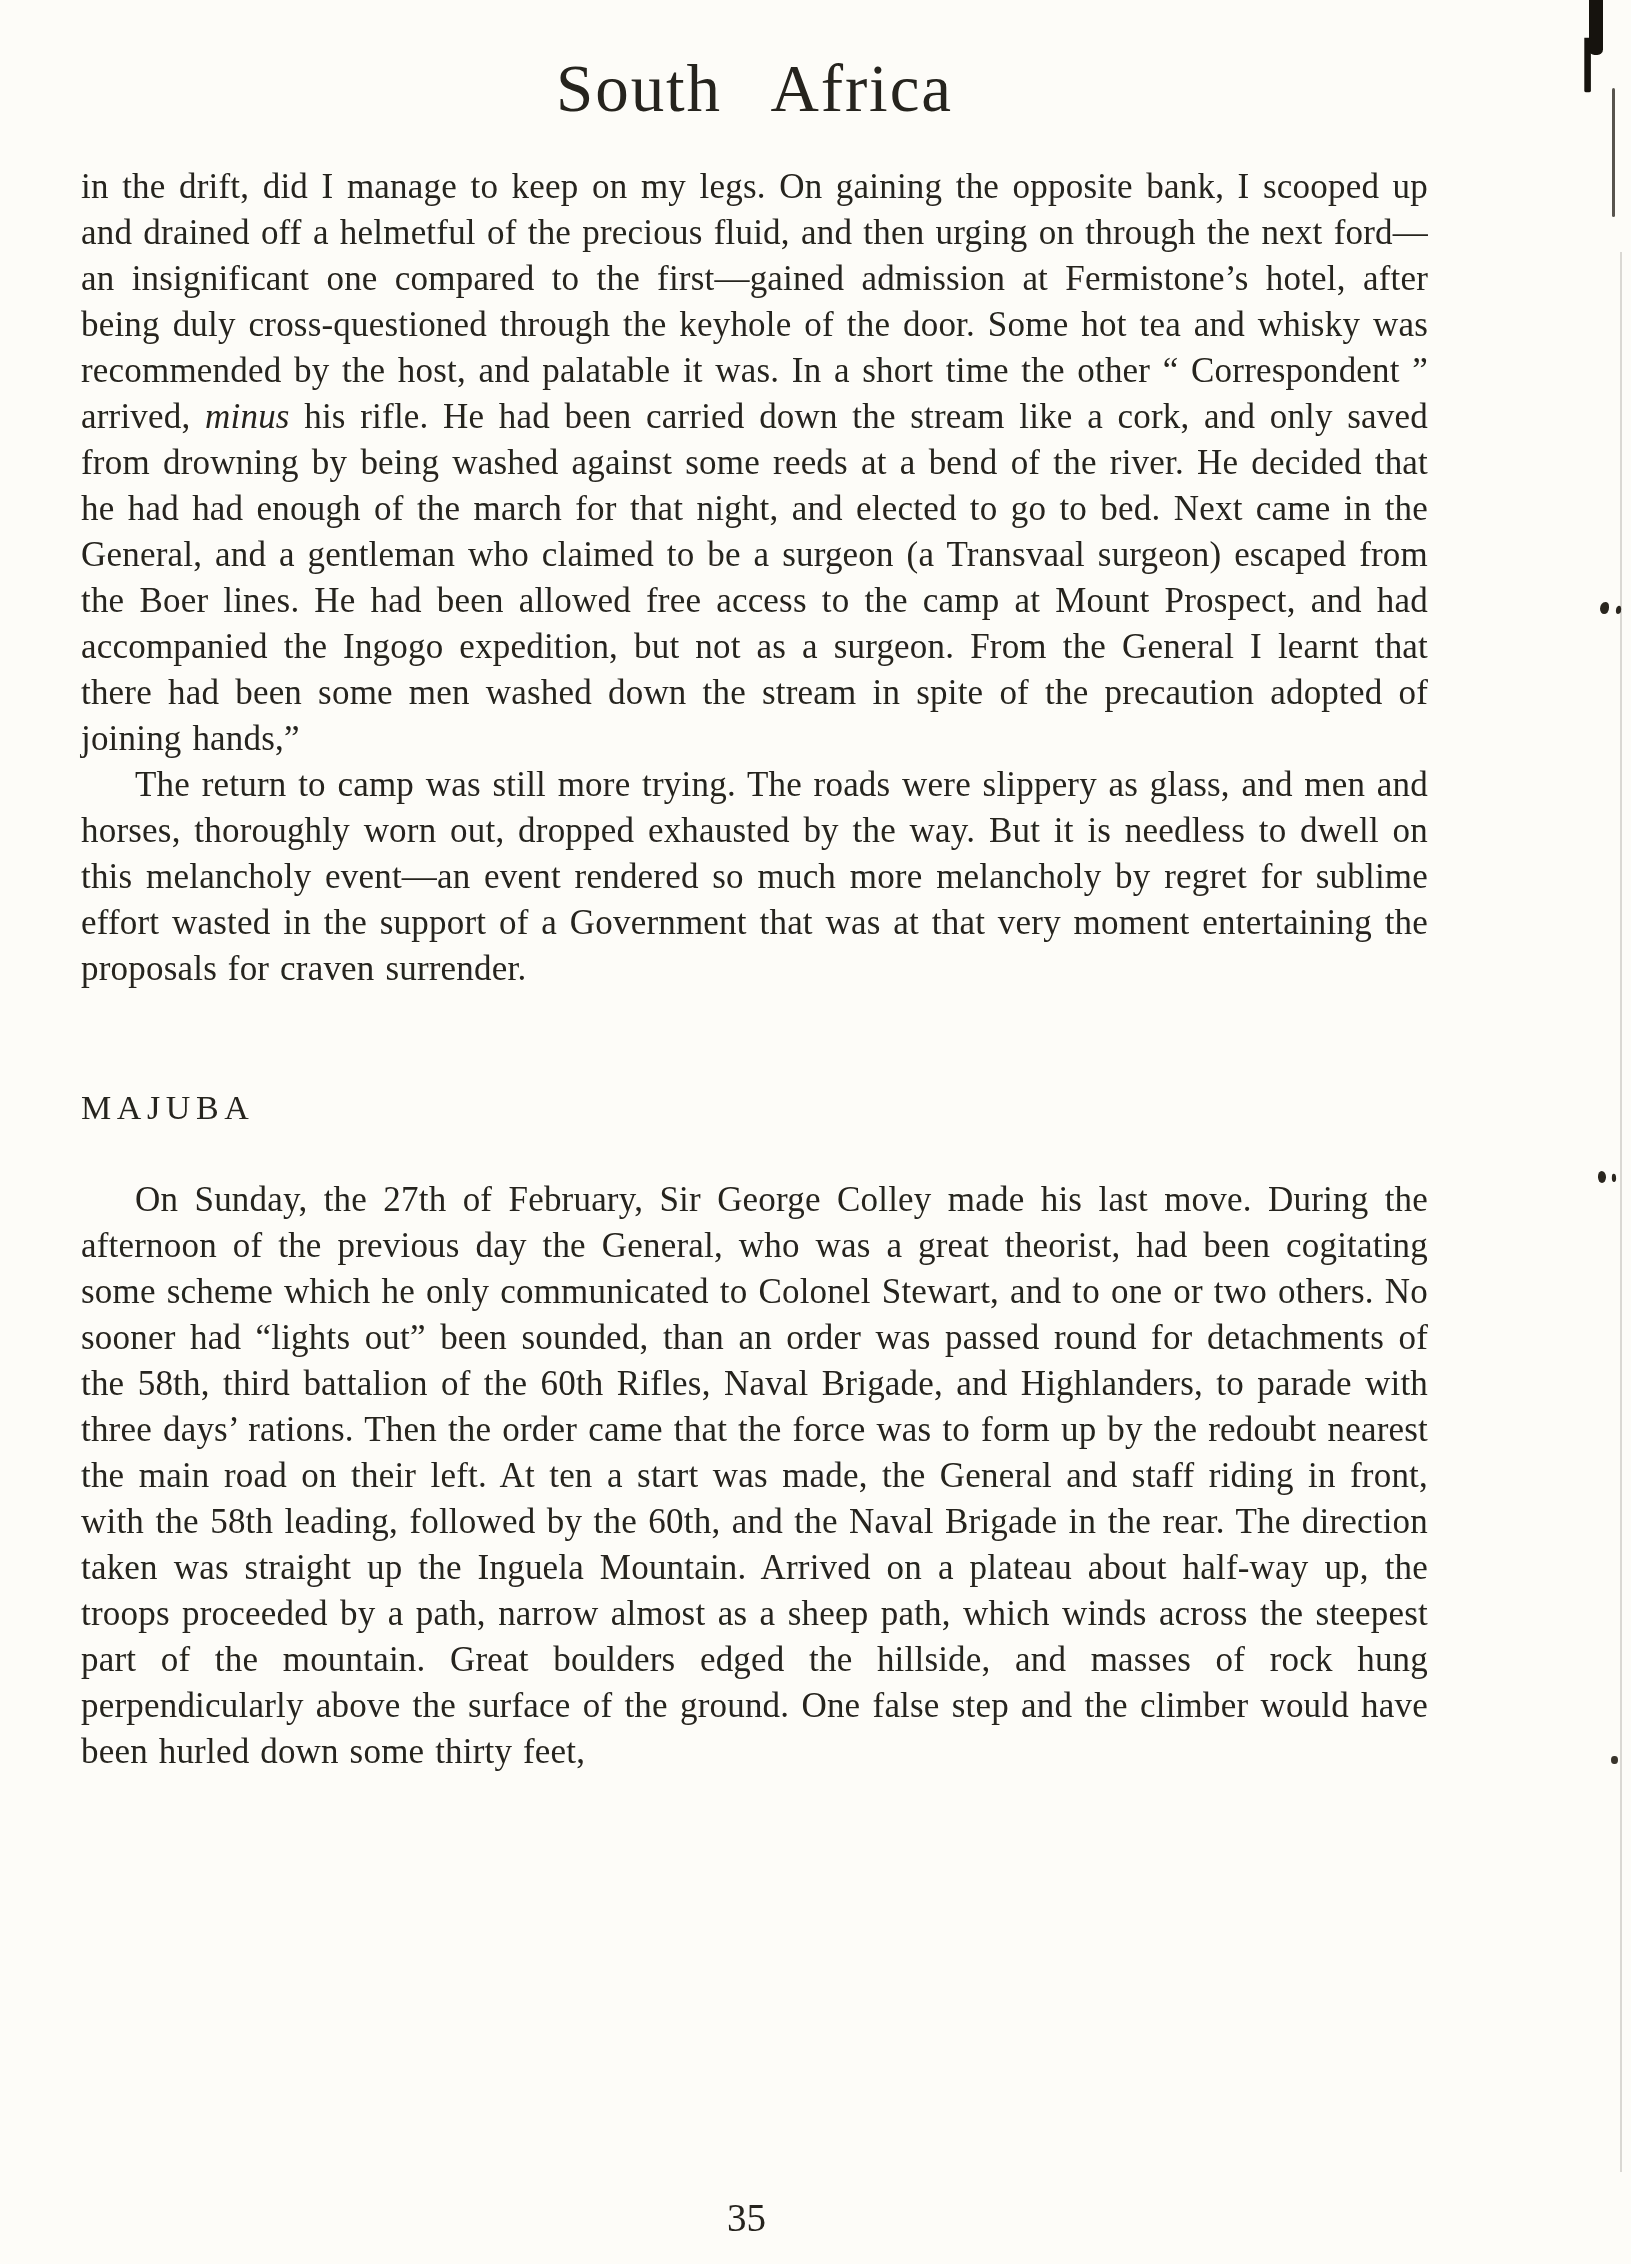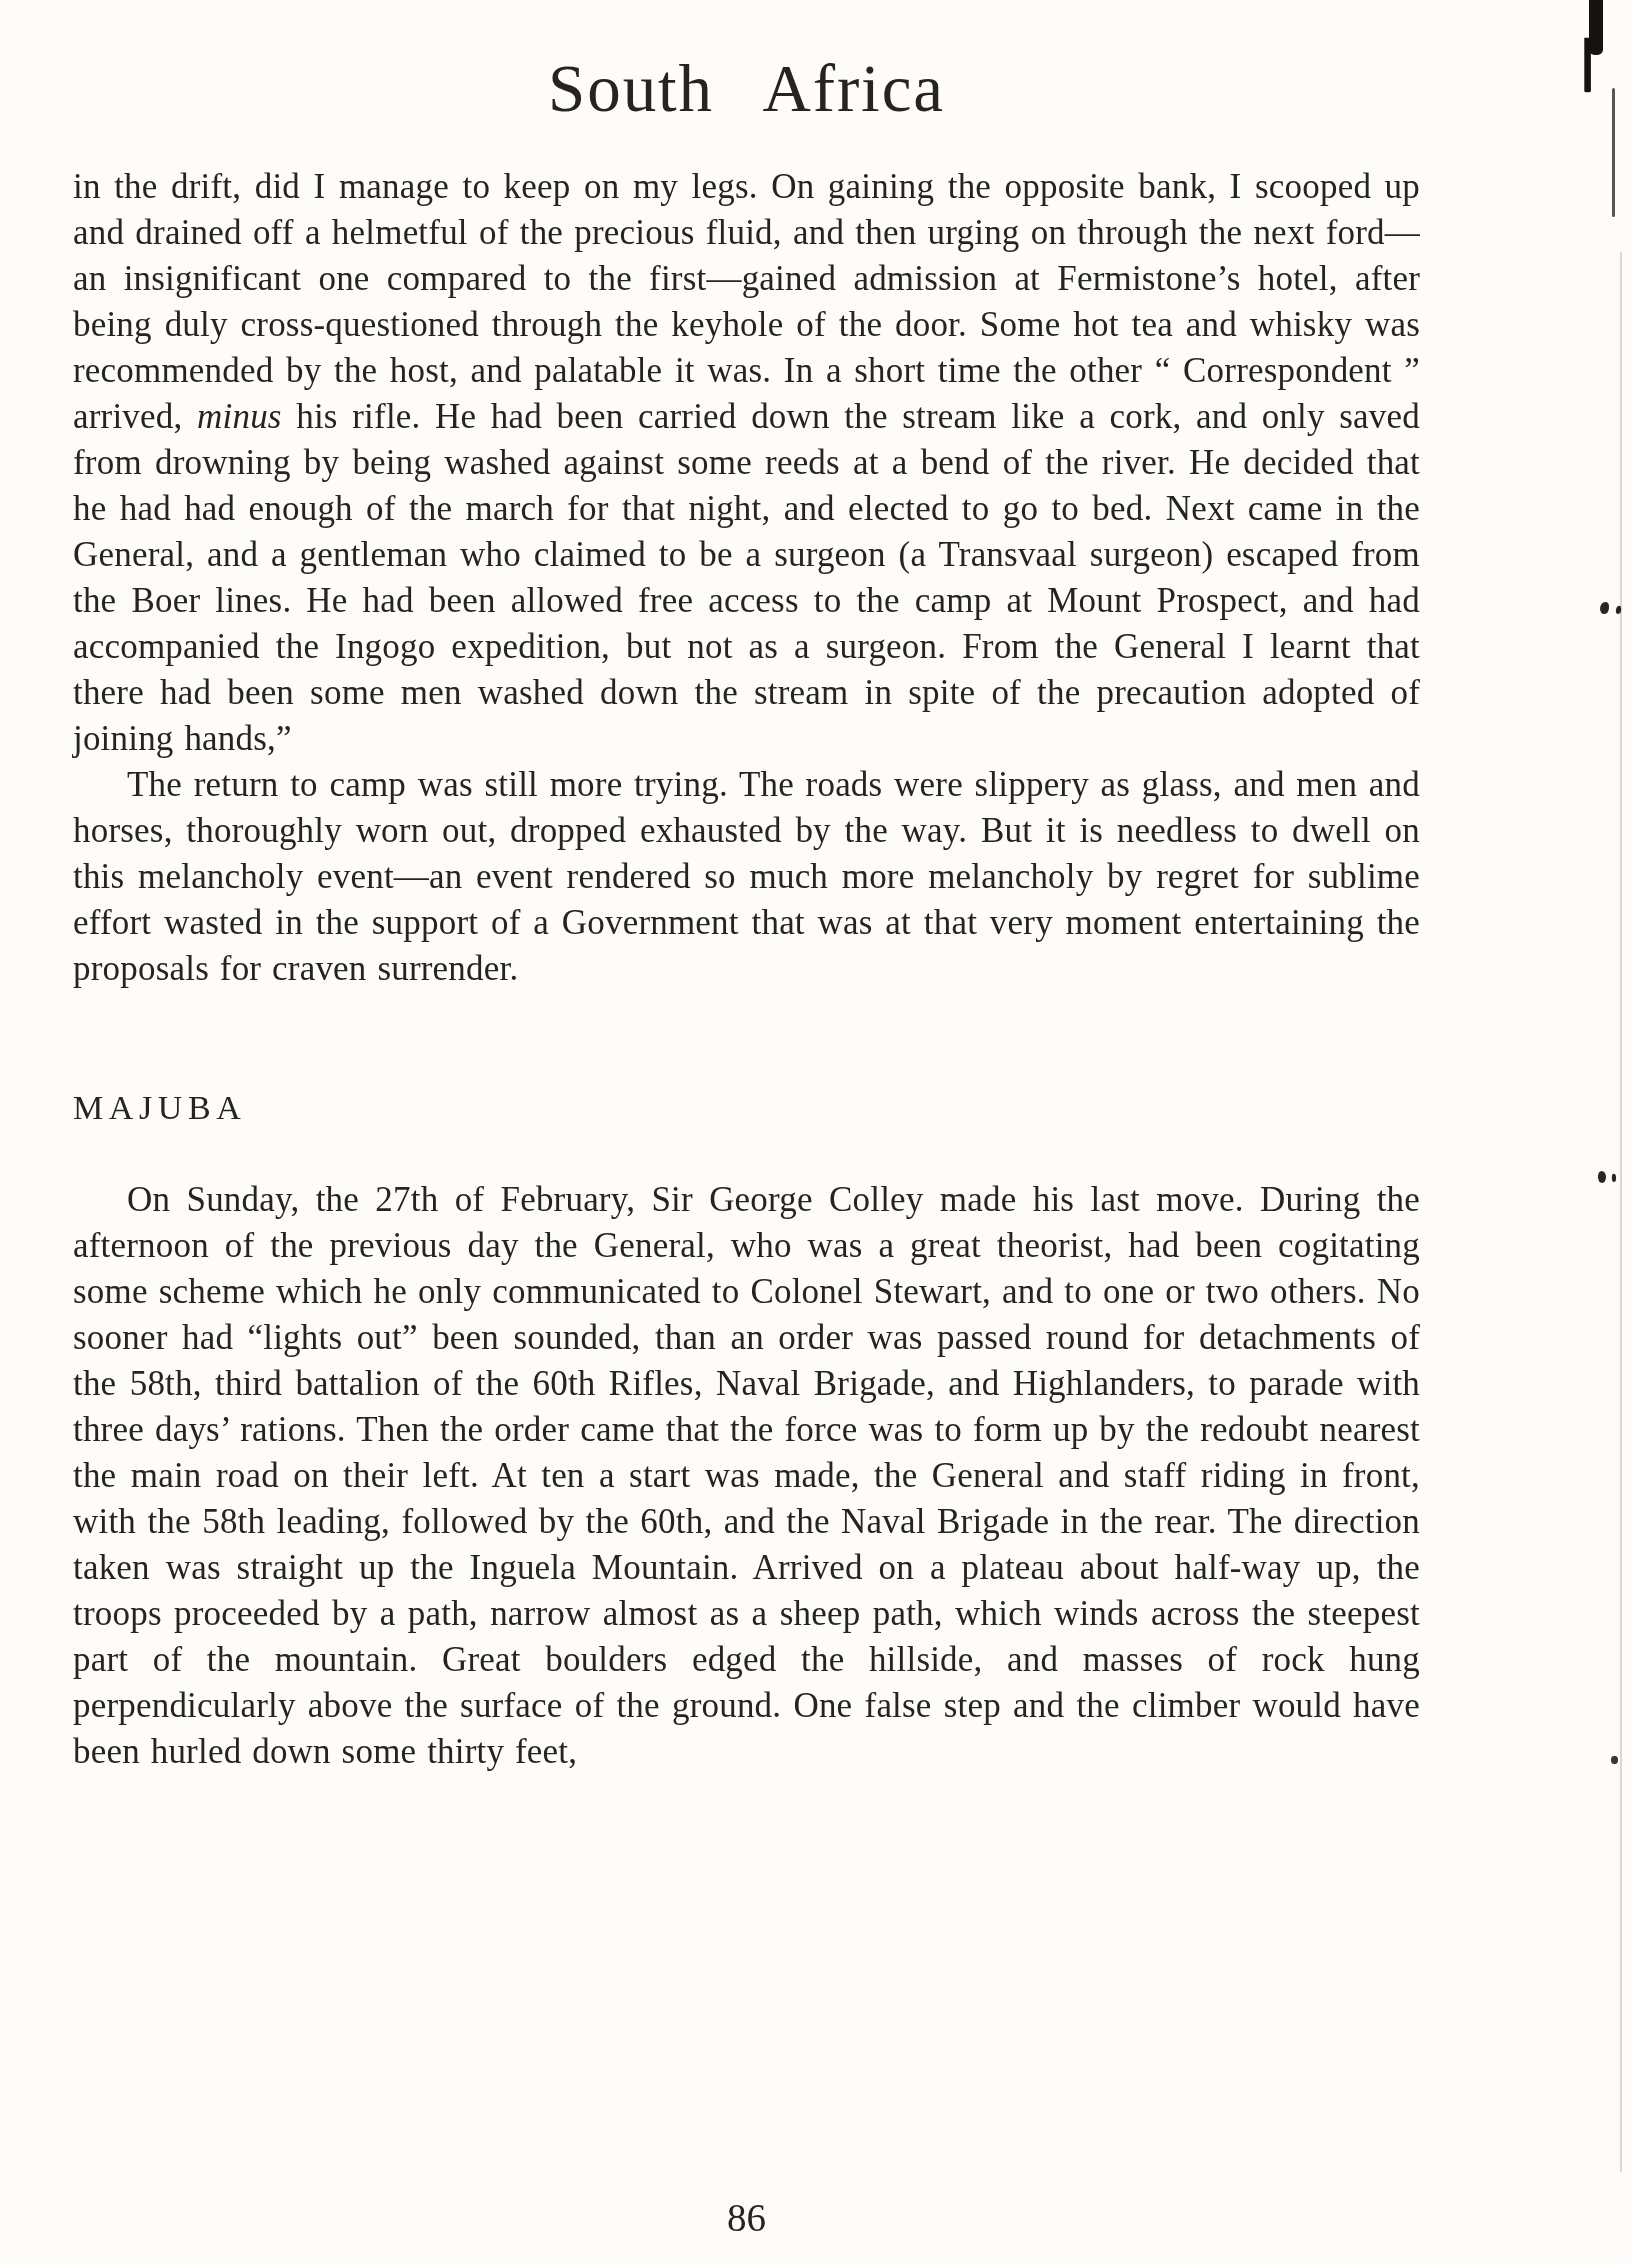--- a/index.html
+++ b/index.html
@@ -11,21 +11,21 @@
     position: relative;
     width: 1631px;
     height: 2264px;
     margin: 0 auto;
     background: var(--paper, #fdfcf8);
     color: var(--ink, #26241e);
     overflow: hidden;
   }
   .content {
     position: absolute;
-    left: 73px;
+    left: 81px;
     top: 0;
     width: 1347px;
   }
   .title {
     margin: 50px 0 0 0;
     font-size: 67px;
     font-weight: 400;
     text-align: center;
     letter-spacing: 1.9px;
     word-spacing: 0.5em;
@@ -98,21 +98,21 @@
     <div class="body-text" id="block-before">
         <p class="para"><span>in the drift, did I manage to keep on my legs. On gaining the opposite bank, I scooped up and drained off a helmetful of the precious fluid, and then urging on through the next ford—an insignificant one compared to the first—gained admission at Fermistone’s hotel, after being duly cross-questioned through the keyhole of the door. Some hot tea and whisky was recommended by the host, and palatable it was. In a short time the other “ Correspondent ” arrived, </span><span class="italic">minus</span><span> his rifle. He had been carried down the stream like a cork, and only saved from drowning by being washed against some reeds at a bend of the river. He decided that he had had enough of the march for that night, and elected to go to bed. Next came in the General, and a gentleman who claimed to be a surgeon (a Transvaal surgeon) escaped from the Boer lines. He had been allowed free access to the camp at Mount Prospect, and had accompanied the Ingogo expedition, but not as a surgeon. From the General I learnt that there had been some men washed down the stream in spite of the precaution adopted of joining hands,”</span></p>
         <p class="para indent"><span>The return to camp was still more trying. The roads were slippery as glass, and men and horses, thoroughly worn out, dropped exhausted by the way. But it is needless to dwell on this melancholy event—an event rendered so much more melancholy by regret for sublime effort wasted in the support of a Government that was at that very moment entertaining the proposals for craven surrender.</span></p>
       </div>
     <h2 class="section-heading">MAJUBA</h2>
     <div class="body-text" id="block-after">
         <p class="para indent"><span>On Sunday, the 27th of February, Sir George Colley made his last move. During the afternoon of the previous day the General, who was a great theorist, had been cogitating some scheme which he only communicated to Colonel Stewart, and to one or two others. No sooner had “lights out” been sounded, than an order was passed round for detachments of the 58th, third battalion of the 60th Rifles, Naval Brigade, and Highlanders, to parade with three days’ rations. Then the order came that the force was to form up by the redoubt nearest the main road on their left. At ten a start was made, the General and staff riding in front, with the 58th leading, followed by the 60th, and the Naval Brigade in the rear. The direction taken was straight up the Inguela Mountain. Arrived on a plateau about half-way up, the troops proceeded by a path, narrow almost as a sheep path, which winds across the steepest part of the mountain. Great boulders edged the hillside, and masses of rock hung perpendicularly above the surface of the ground. One false step and the climber would have been hurled down some thirty feet,</span></p>
       </div>
   </div>
 
-  <div class="page-number">86</div>
+  <div class="page-number">35</div>
 
   <div class="artifact ink-top"></div>
   <div class="artifact ink-top-thin"></div>
   <div class="artifact edge-line"></div>
   <div class="artifact speck-1"></div>
   <div class="artifact speck-2"></div>
   <div class="artifact speck-3"></div>
 </div>
 
 

